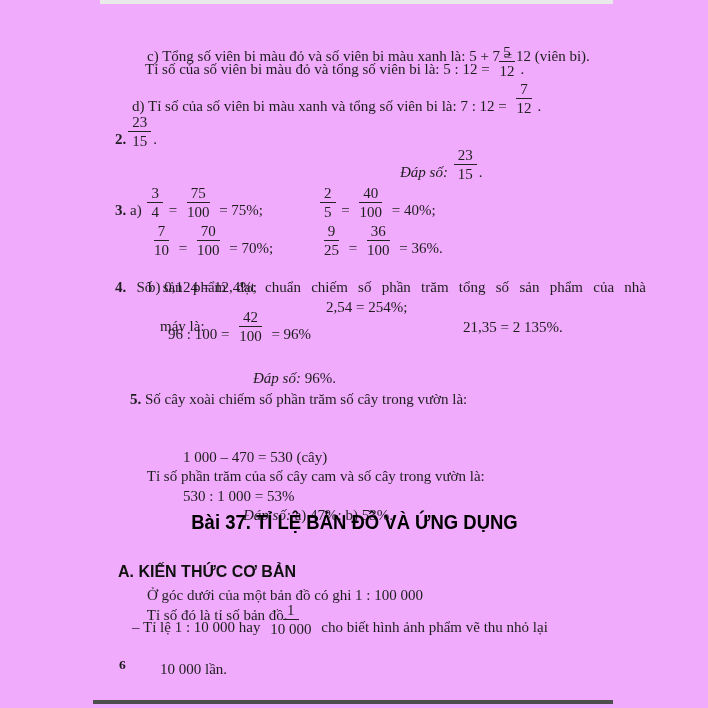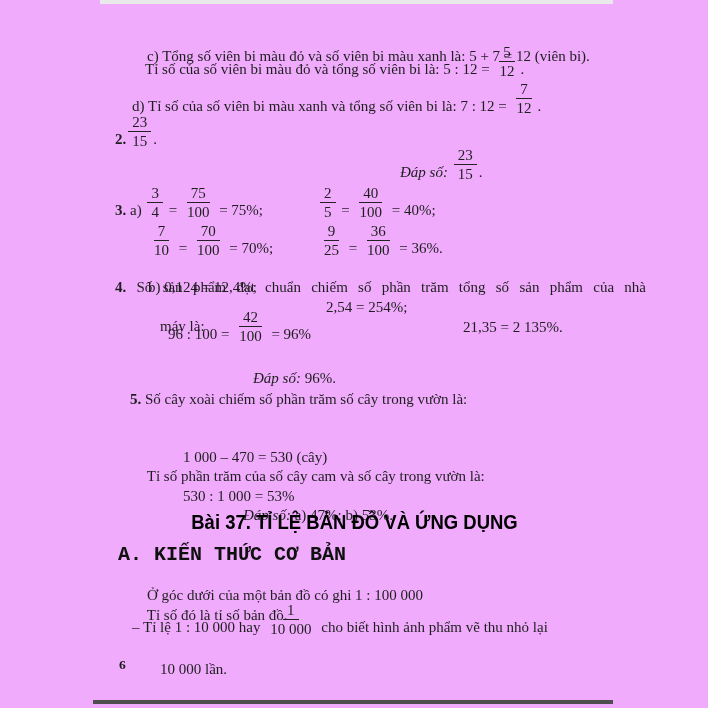--- a/index.html
+++ b/index.html
@@ -24,22 +24,22 @@
 
   .item-no { font-weight:bold; }
   .dapso  { font-style:italic; }
 
   .justify { white-space:normal; width:531px; text-align:justify; text-align-last:justify; }
 
   .title { position:absolute; left:0; top:510px; width:708px; text-align:center;
            font-family:"Liberation Sans", sans-serif; font-weight:bold; font-size:21px; color:#000; }
   .title .squeeze { display:inline-block; transform:scaleX(0.88); letter-spacing:0; }
 
-  .section { position:absolute; font-family:Liberation Mono, monospace; font-weight:bold;
-             font-size:20px; color:#101010; }
+  .section { position:absolute; font-family:Liberation Sans, sans-serif; font-weight:bold;
+             font-size:16px; color:#101010;margin-top:20px; }
 
   .pageno { position:absolute; font-weight:bold; font-size:13.5px; color:#1a1a1a; }
 </style>
 </head>
 <body>
 
 <div class="page">
 
   <div class="edge-top"></div>
 

